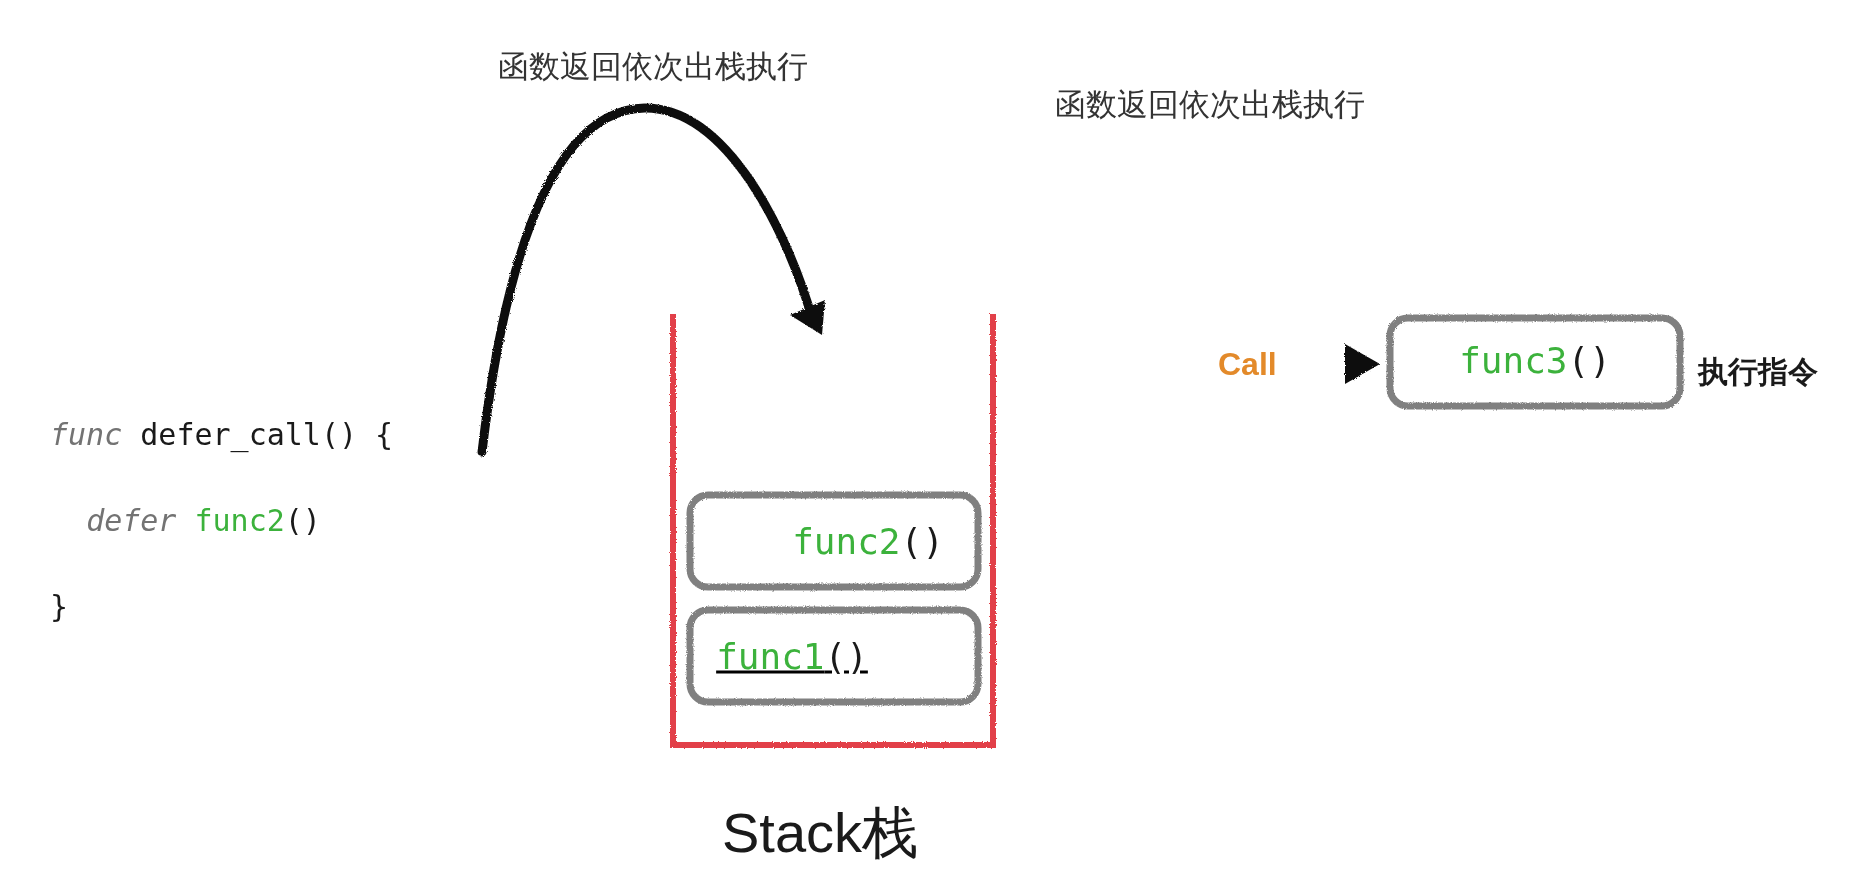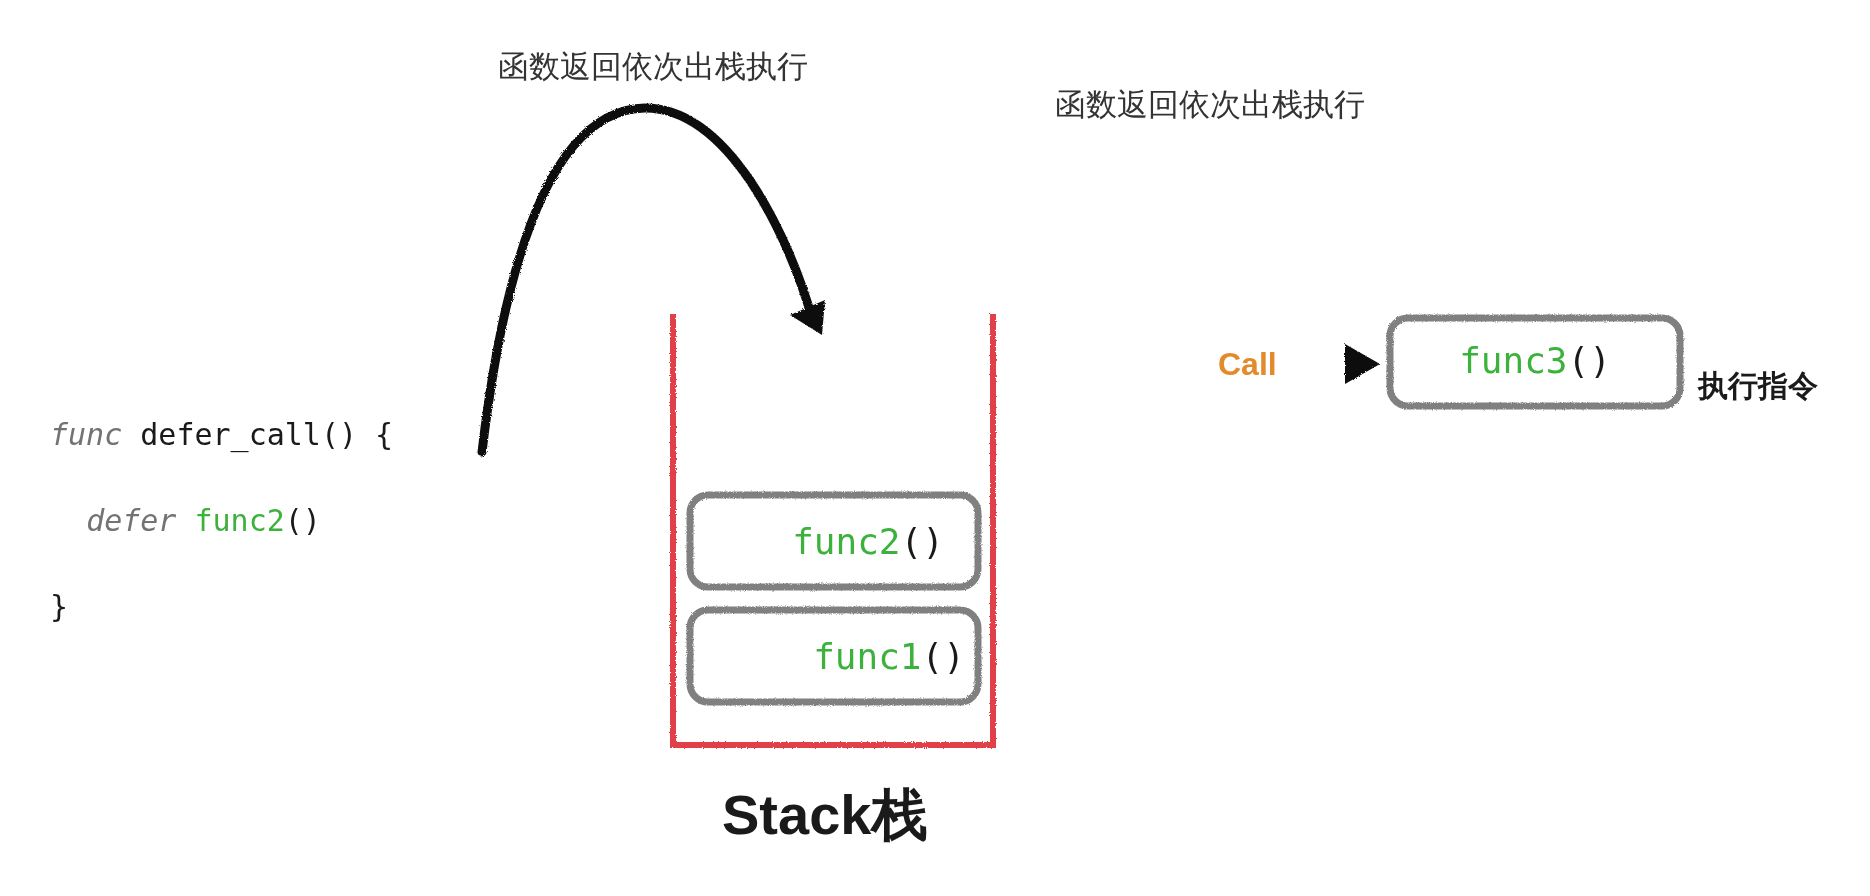--- a/index.html
+++ b/index.html
@@ -46,27 +46,27 @@
   <rect x="690" y="610" width="288" height="92" rx="18" ry="18" fill="none" stroke="#808080" stroke-width="7" filter="url(#rough)"></rect>
 
   <rect x="1390" y="318" width="290" height="88" rx="18" ry="18" fill="none" stroke="#808080" stroke-width="7" filter="url(#rough)"></rect>
 
   <line x1="1302" y1="364" x2="1355" y2="364" stroke="#111" stroke-width="8" filter="url(#rough)"></line>
   <polygon points="1345,344 1380,364 1345,384" fill="#111" filter="url(#rough)"></polygon>
 </svg>
 
 <div class="abs label" style="left:498px; top:46px;">函数返回依次出栈执行</div>
 <div class="abs label" style="left:1055px; top:84px;">函数返回依次出栈执行</div>
-<div class="abs stack-title" style="left:722px; top:778px;font-weight:bold;">Stack栈</div>
+<div class="abs stack-title" style="left:722px; top:796px;">Stack栈</div>
 
 <div class="code">
 <div><span class="kw">func</span> <span class="plain">defer_call</span><span class="plain">() {</span></div>
 <div>  <span class="kw">defer</span> <span class="fn">func2</span><span class="plain">()</span></div>
 <div><span class="plain">}</span></div>
 </div>
 
 <div class="frame-text" style="left:840px; top:541px;margin-left:28px;"><span class="fn">func2</span><span class="plain">()</span></div>
-<div class="frame-text" style="left:889px; top:656px;"><span class="fn">func1</span><span class="plain">()</span></div>
+<div class="frame-text" style="left:792px; top:656px;text-decoration:underline;"><span class="fn">func1</span><span class="plain">()</span></div>
 
 <div class="frame-text" style="left:1535px; top:360px;"><span class="fn">func3</span><span class="plain">()</span></div>
 
 <div class="abs call-label" style="left:1218px; top:346px;text-align:center;">Call</div>
-<div class="abs exec-label" style="left:1698px; top:366px;">执行指令</div>
+<div class="abs exec-label" style="left:1698px; top:352px;">执行指令</div>
 
 </body></html>

